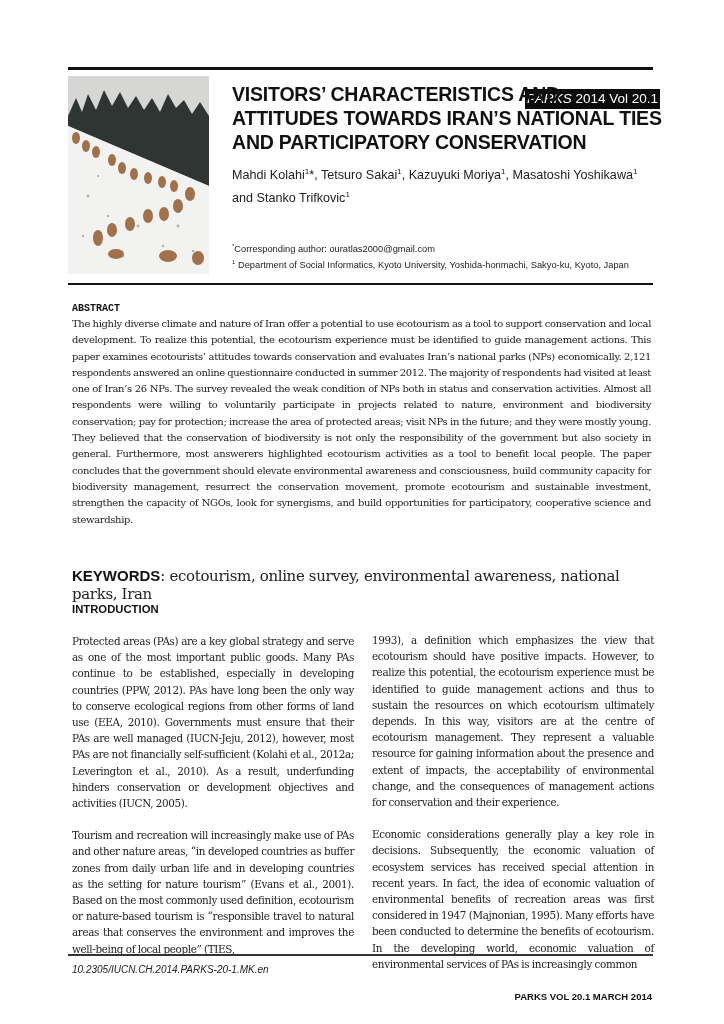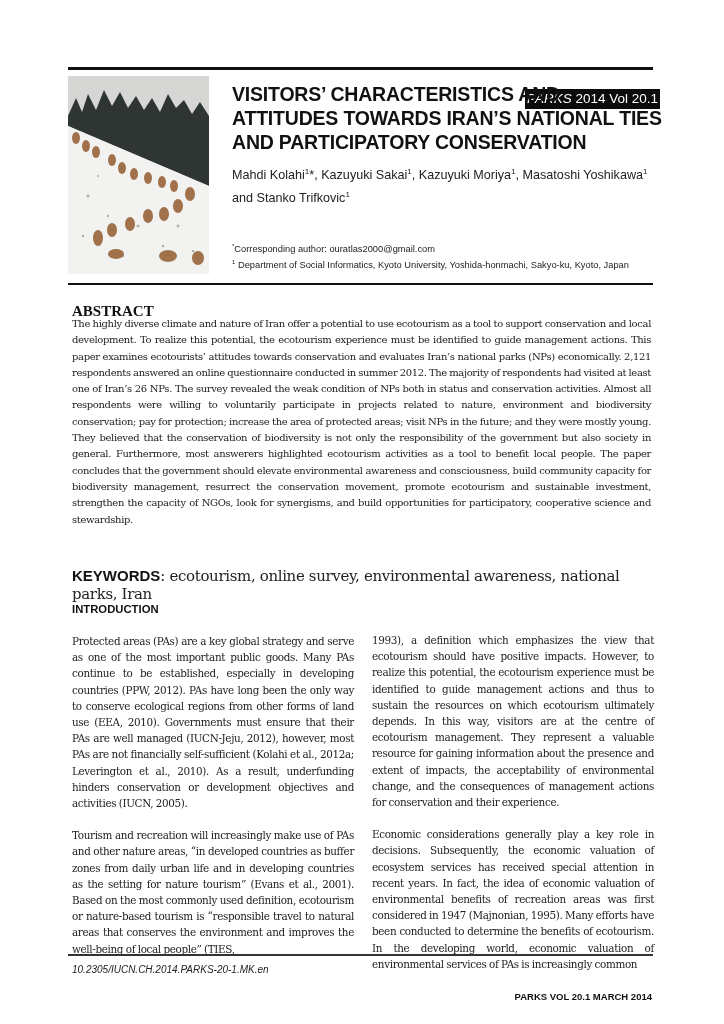--- a/index.html
+++ b/index.html
@@ -17,22 +17,22 @@
     font-size: 19.5px; line-height: 24px; color: #111; letter-spacing: -0.2px; }
   .authors { position: absolute; left: 232px; top: 162px; width: 430px; font-family: "Liberation Sans", sans-serif;
     font-size: 12.6px; line-height: 20px; color: #222; }
   .authors sup { font-size: 8px; }
   .footnotes { position: absolute; left: 232px; top: 240px; width: 440px; font-family: "Liberation Sans", sans-serif;
     font-size: 9.3px; line-height: 13px; color: #222; }
   .footnotes sup { font-size: 6px; }
 
   .mid-rule { position: absolute; left: 68px; top: 283px; width: 585px; height: 2px; background: #111; }
 
-  .abstract-head { position: absolute; left: 72px; top: 303px; font-family: Liberation Serif, serif; font-weight: bold;
-    font-size: 15px; color: #111; }
+  .abstract-head { position: absolute; left: 72px; top: 303px; font-family: Liberation Mono, monospace; font-weight: bold;
+    font-size: 10px; color: #111; }
   .abstract-body { position: absolute; left: 72px; top: 316px; width: 579px; font-family: "DejaVu Serif", serif;
     font-size: 10px; line-height: 16.3px; text-align: justify; color: #222; letter-spacing: -0.35px; word-spacing: -0.5px; }
 
   .keywords { position: absolute; left: 72px; top: 567px; width: 579px; font-family: "DejaVu Serif", serif; font-size: 15px;
     color: #222; letter-spacing: -0.35px; }
   .keywords b { font-family: "Liberation Sans", sans-serif; font-weight: bold; color: #111; letter-spacing: 0; }
 
   .col { position: absolute; width: 282px; font-family: "DejaVu Serif", serif; font-size: 10.4px; line-height: 16.2px;
     text-align: justify; color: #222; letter-spacing: -0.35px; word-spacing: -0.4px; }
   .col-left { left: 72px; top: 602px; }
@@ -92,21 +92,21 @@
         <ellipse cx="100" cy="180" rx="9" ry="6"></ellipse>
       <ellipse cx="130" cy="182" rx="6" ry="7"></ellipse>
     </g>
   </svg>
 </div>
 
 <div class="title">VISITORS’ CHARACTERISTICS AND ATTITUDES TOWARDS IRAN’S NATIONAL TIES AND PARTICIPATORY CONSERVATION</div>
 
 <div class="authors">
   <span>Mahdi Kolahi</span><sup>1</sup><span>*</span><span>, </span>
-  <span>Kazuyuki Sakai</span><sup>1</sup><span>, </span>
+  <span>Tetsuro Sakai</span><sup>1</sup><span>, </span>
   <span>Kazuyuki Moriya</span><sup>1</sup><span>, </span>
   <span>Masatoshi Yoshikawa</span><sup>1</sup><br>
   <span>and</span>
   <span>Stanko Trifkovic</span><sup>1</sup>
 </div>
 
 <div class="footnotes">
   <div>
     <sup>*</sup><span>Corresponding author: ouratlas2000@gmail.com</span>
   </div>

